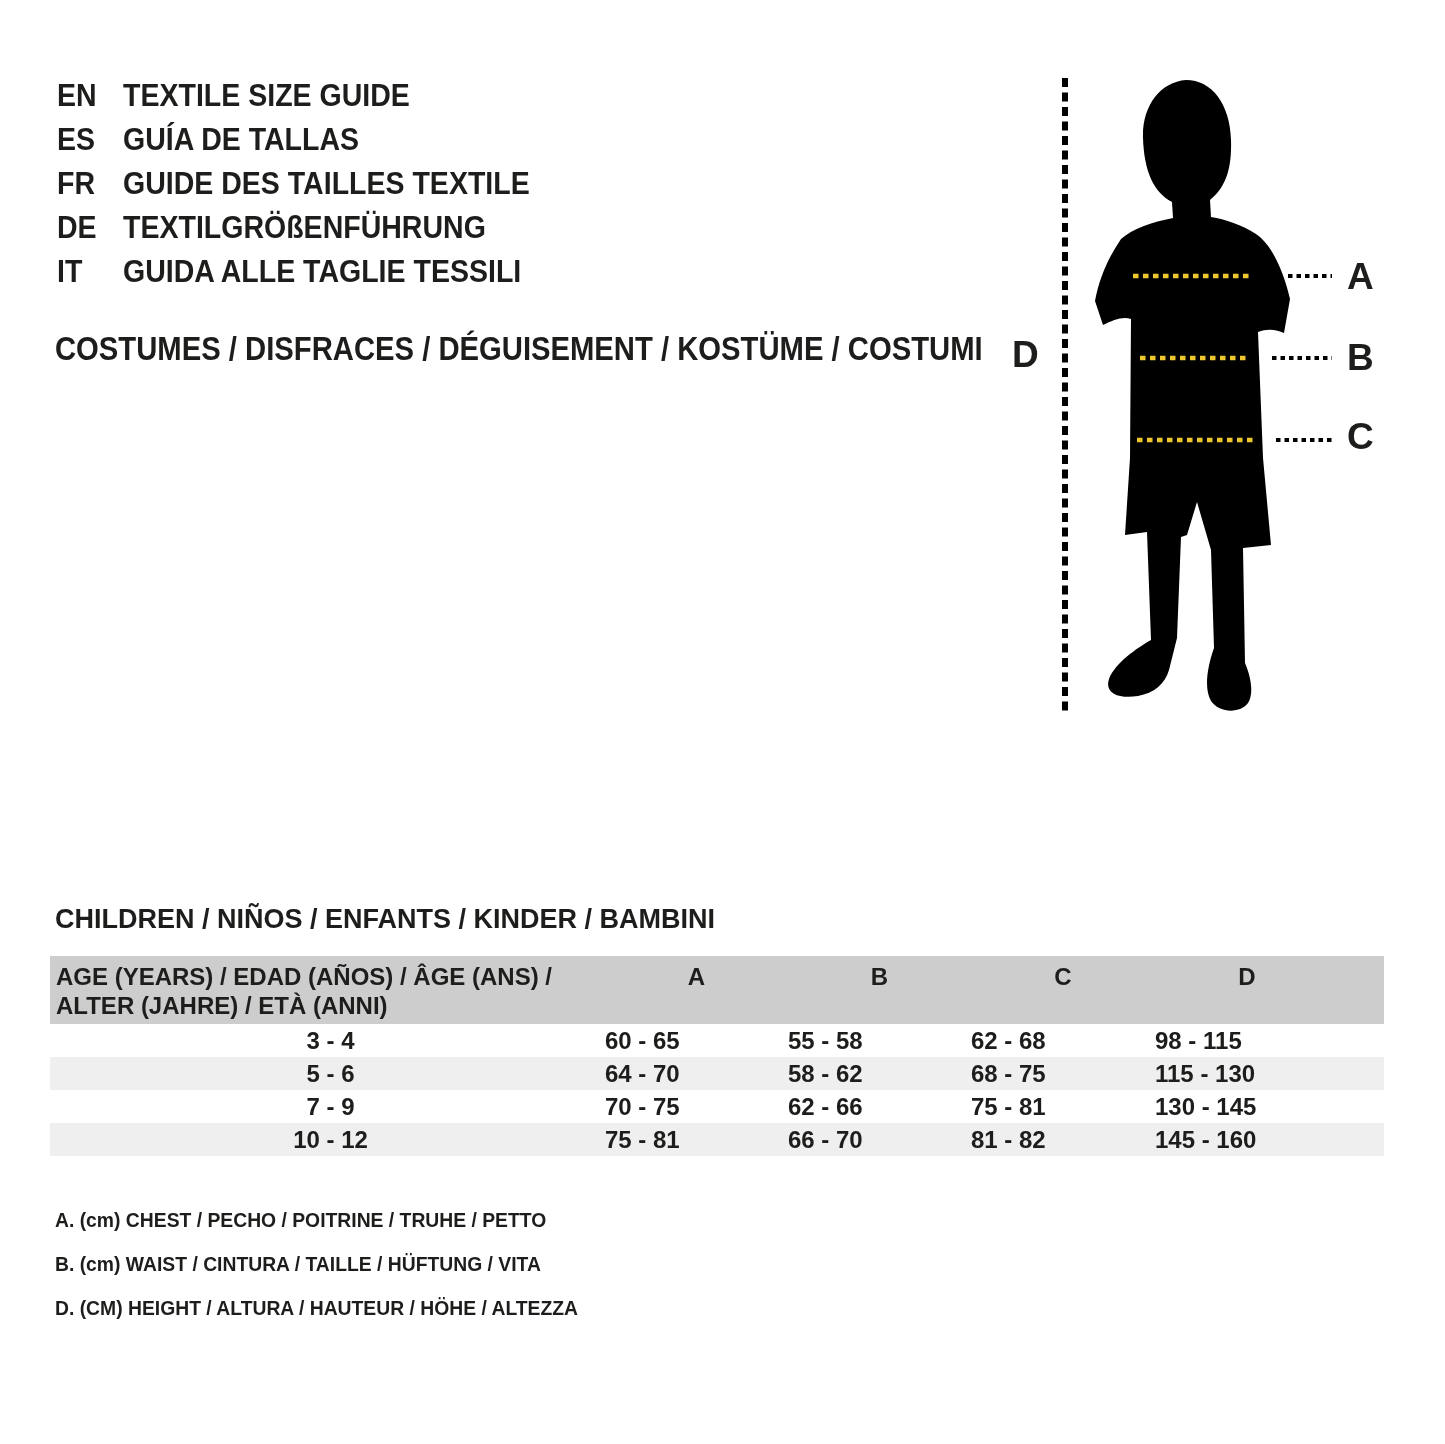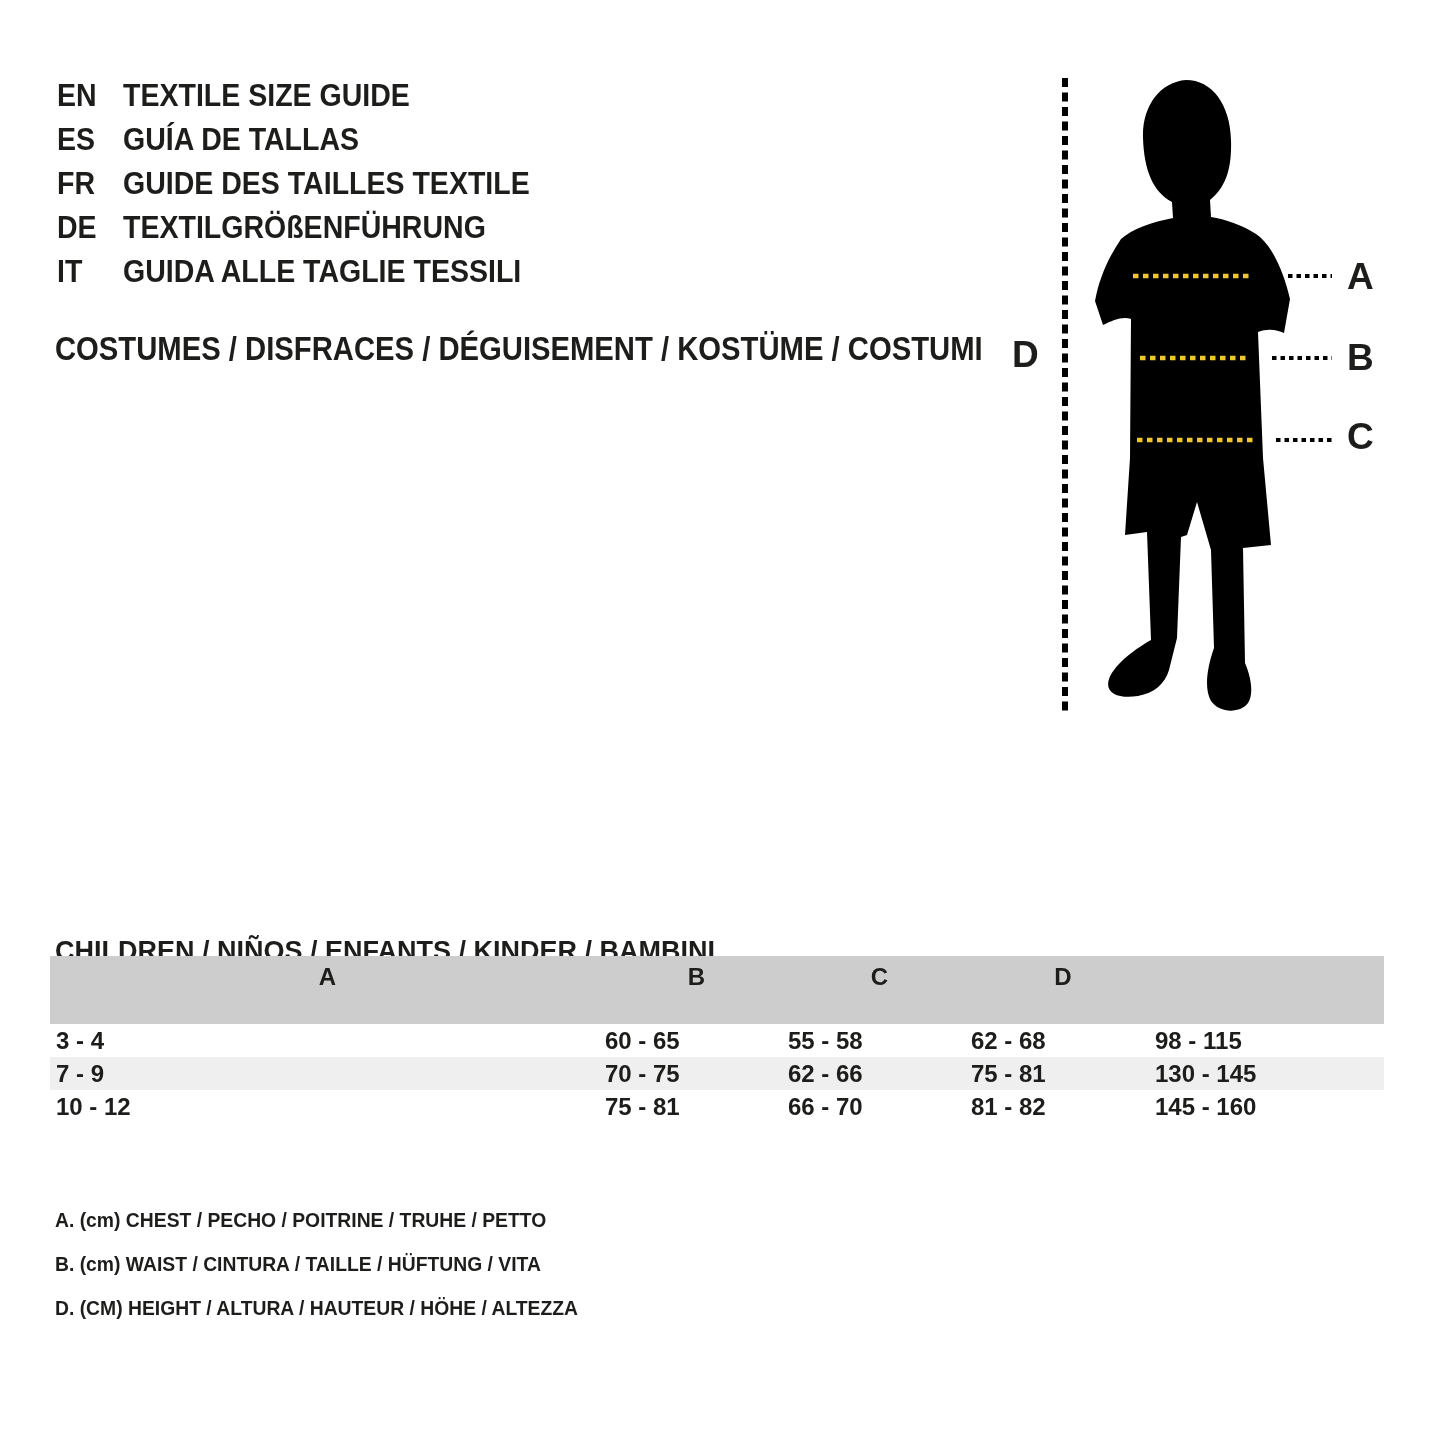--- a/index.html
+++ b/index.html
@@ -19,31 +19,31 @@
 
   
   .figure-svg { position:absolute; left:1000px; top:70px; }
   .fig-label { font-size:37px; line-height:38px; font-weight:700; }
   .fig-a { left:1347px; top:258px; }
   .fig-b { left:1347px; top:339px; }
   .fig-c { left:1347px; top:418px; }
   .fig-d { left:1012px; top:336px; }
 
   
-  .children-title { left:55px; top:904px; font-size:27px; line-height:30px; font-weight:700;margin-top:32px; }
+  .children-title { left:55px; top:904px; font-size:27px; line-height:30px; font-weight:700; }
 
   
   .size-table { left:50px; top:956px; width:1334px; font-size:24px; font-weight:700; }
   .trow { display:grid; grid-template-columns:555px 183px 183px 184px 184px 45px; align-items:start; }
   .thead { background:#cdcdcd; height:68px; padding-top:6px; }
   .thead .age-head { padding-left:6px; line-height:29px; }
   .thead .col-letter { text-align:center; line-height:29px; }
   .tbody .trow { height:33px; line-height:33px; }
   .tbody .trow:nth-child(even) { background:#f0efef; }
-  .cell-age { padding-left:6px; text-align:left; }
+  .cell-age { padding-left:6px; text-align:center; }
   .cell-val { text-align:left; }
 
   
   .legend { left:55px; top:1198px; list-style:none; }
   .legend li { height:44px; line-height:44px; font-size:21px; font-weight:700; }
   .legend li span { display:inline-block; transform:scaleX(.92); transform-origin:0 50%; }
 </style>
 </head>
 <body>
 
@@ -127,33 +127,45 @@
   </svg>
   <span class="abs fig-label fig-a">A</span>
   <span class="abs fig-label fig-b">B</span>
   <span class="abs fig-label fig-c">C</span>
   <span class="abs fig-label fig-d">D</span>
 
   <h2 class="abs children-title">CHILDREN / NIÑOS / ENFANTS / KINDER / BAMBINI</h2>
 
   <div class="abs size-table">
     <div class="trow thead">
+      <div class="age-head">
+        <div>AGE (YEARS) / EDAD (AÑOS) / ÂGE (ANS) /</div>
+        <div>ALTER (JAHRE) / ETÀ (ANNI)</div>
+      </div>
       <div class="col-letter">A</div>
       <div class="col-letter">B</div>
       <div class="col-letter">C</div>
       <div class="col-letter">D</div>
       <div></div>
     </div>
     <div class="tbody">
       <div class="trow">
         <div class="cell-age">3 - 4</div>
         <div class="cell-val">60 - 65</div>
         <div class="cell-val">55 - 58</div>
         <div class="cell-val">62 - 68</div>
         <div class="cell-val">98 - 115</div>
+        <div></div>
+      </div>
+      <div class="trow">
+        <div class="cell-age">5 - 6</div>
+        <div class="cell-val">64 - 70</div>
+        <div class="cell-val">58 - 62</div>
+        <div class="cell-val">68 - 75</div>
+        <div class="cell-val">115 - 130</div>
         <div></div>
       </div>
       <div class="trow">
         <div class="cell-age">7 - 9</div>
         <div class="cell-val">70 - 75</div>
         <div class="cell-val">62 - 66</div>
         <div class="cell-val">75 - 81</div>
         <div class="cell-val">130 - 145</div>
         <div></div>
       </div>

